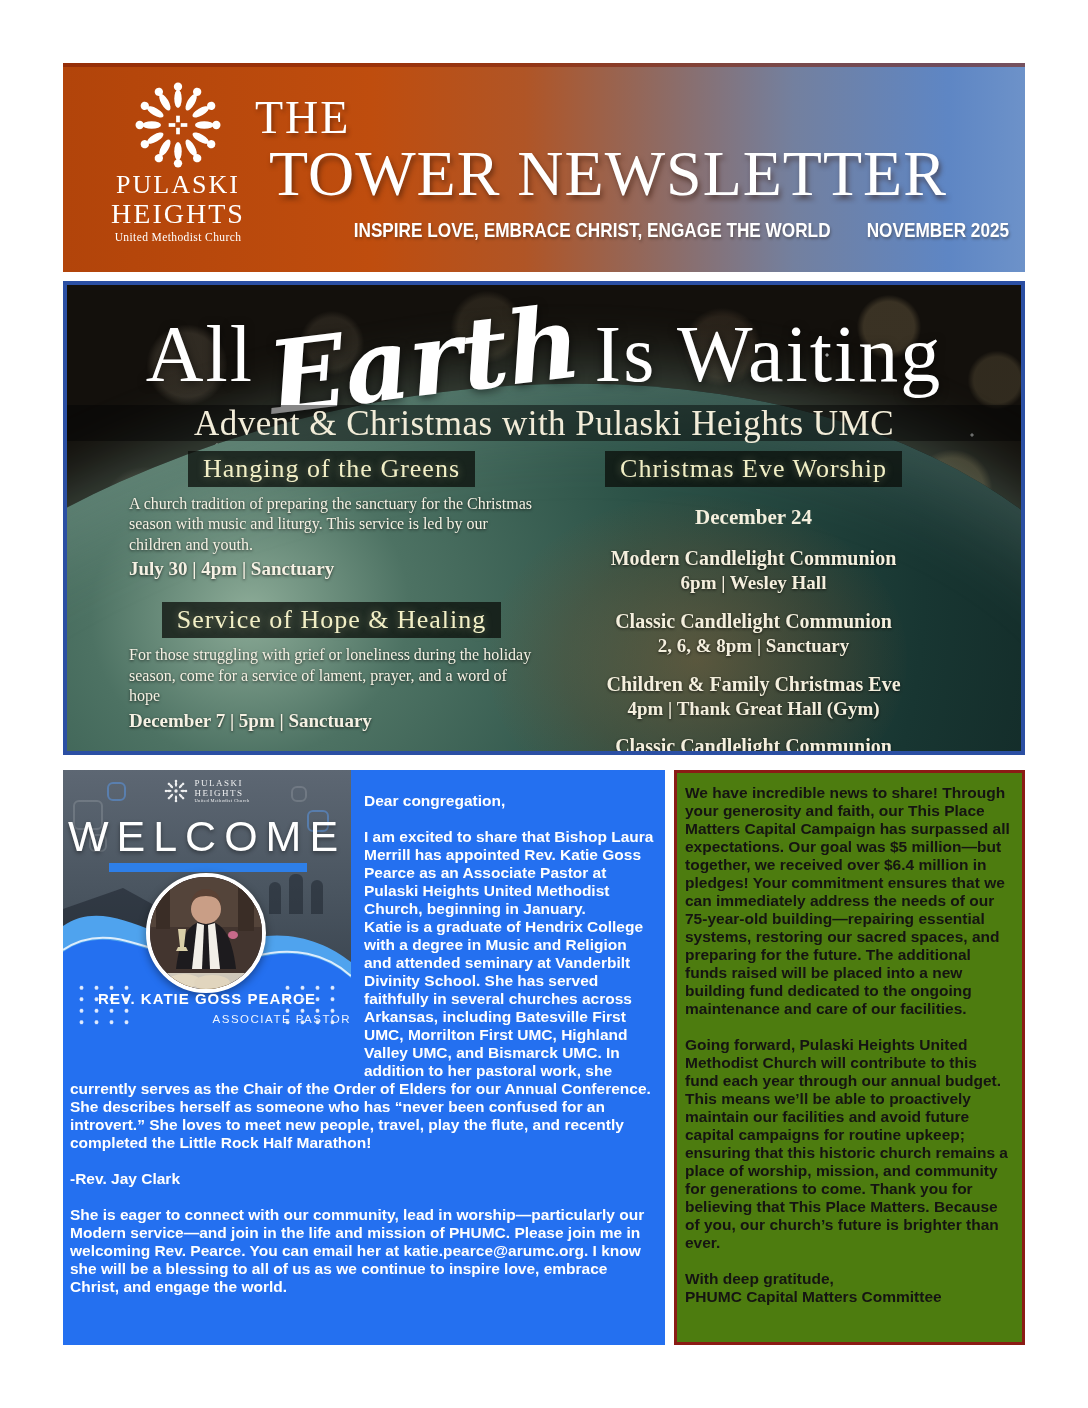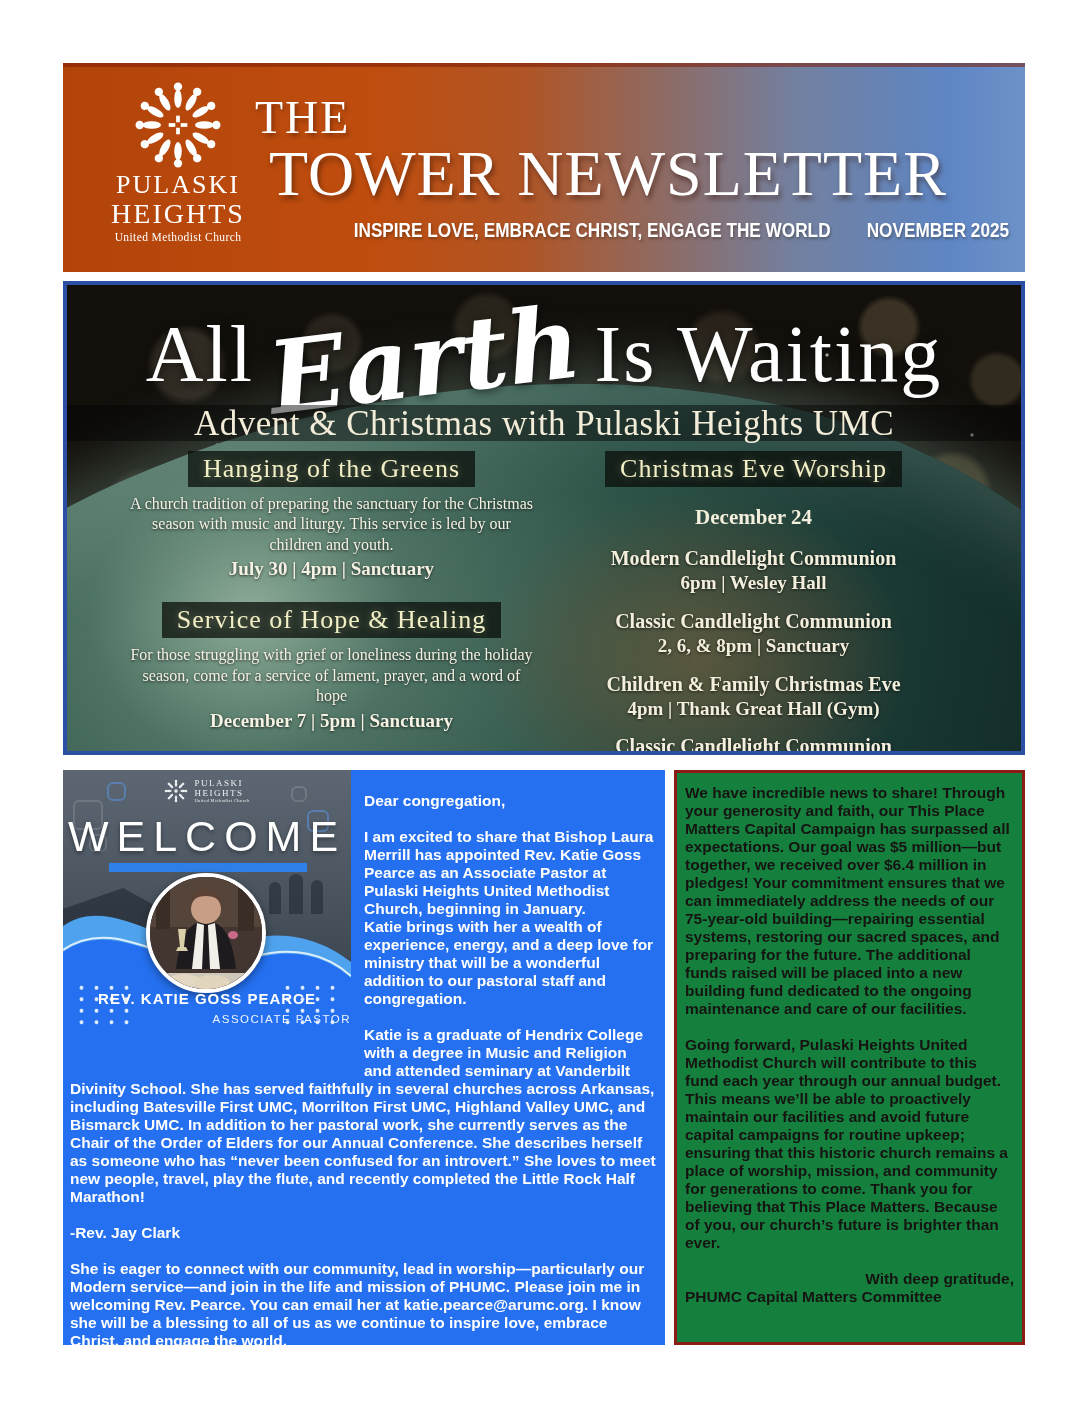--- a/index.html
+++ b/index.html
@@ -55,46 +55,46 @@
   .hero-content{position:absolute;inset:0;z-index:2;color:#f4efdd;font-family:"Liberation Serif",serif;}
   .hero-title{position:absolute;top:2px;left:0;right:0;text-align:center;color:#fff;white-space:nowrap;
     text-shadow:0 2px 10px rgba(0,0,0,.6);}
   .ht-plain{font-size:80px;letter-spacing:2px;}
   .ht-script{display:inline-block;font-family:"DejaVu Serif",serif;font-style:italic;font-weight:700;
     font-size:100px;transform:rotate(-7deg);margin:0 10px;position:relative;top:14px;}
   .hero-sub{position:absolute;top:120px;left:0;right:0;height:36px;background:rgba(4,5,4,.48);
     text-align:center;line-height:38px;font-size:35px;letter-spacing:.5px;color:#f2ecd8;}
   .hero-cols{position:absolute;top:160px;left:0;right:0;bottom:0;display:flex;}
   .hcol{box-sizing:border-box;}
-  .hcol.left{flex:0 0 50%;padding:6px 10px 0 62px;text-align:center;}
+  .hcol.left{flex:0 0 50%;padding:6px 10px 0 62px;text-align:left;}
   .hcol.right{flex:0 0 50%;padding:6px 86px 8px 28px;text-align:center;}
   .evt-title{display:block;width:fit-content;margin:0 auto;background:rgba(10,12,8,.74);
     color:#f2efc6;font-size:26px;letter-spacing:1px;padding:3px 15px;text-shadow:0 0 8px rgba(240,240,180,.35);}
   .evt-desc{font-size:16px;line-height:1.28;max-width:430px;margin:7px auto 2px;color:#f5f1e3;
     text-shadow:0 1px 3px rgba(0,0,0,.7);}
   .evt-when{font-size:19px;font-weight:700;margin-top:3px;color:#f5f1e3;text-shadow:0 1px 3px rgba(0,0,0,.7);}
   .mt22{margin-top:22px;}
   .cew-date{font-size:21px;font-weight:700;margin:18px 0 16px;}
   .svc{margin-bottom:14px;}
   .svc-name{font-size:20px;font-weight:700;line-height:1.25;text-shadow:0 1px 3px rgba(0,0,0,.7);}
   .svc-when{font-size:19px;font-weight:700;line-height:1.25;text-shadow:0 1px 3px rgba(0,0,0,.7);}
 
   
   .letter-panel{position:absolute;left:63px;top:770px;width:602px;height:575px;background:#2470f0;
     color:#fff;overflow:hidden;}
   .letter-panel p{margin:0 9px 18px 7px;font-size:15.5px;line-height:18px;font-weight:700;}
   .letter-panel p.first{padding-top:22px;}
   .letter-panel p.tight{margin-bottom:0;}
   .email{color:#fff;text-decoration:none;}
 
-  .campaign-panel{position:absolute;left:674px;top:770px;width:351px;height:575px;background:#15803d;
+  .campaign-panel{position:absolute;left:674px;top:770px;width:351px;height:575px;background:#4d7c0f;
     border:3px solid #8b1c15;box-sizing:border-box;color:#151412;}
   .campaign-panel p{margin:0 8px 18px 8px;font-size:15.5px;line-height:18px;font-weight:700;}
   .campaign-panel p.first{padding-top:11px;}
-  .campaign-panel p.tight{margin-bottom:0;text-align:right;}
+  .campaign-panel p.tight{margin-bottom:0;}
 
   
   .wcard{position:relative;float:left;width:288px;height:290px;margin:0 13px 4px 0;overflow:hidden;
     background:linear-gradient(180deg,#5d6773 0%,#4a5560 42%,#3a444f 75%,#343e49 100%);}
   .wc-shape{position:absolute;border-radius:6px;border:2px solid rgba(255,255,255,.14);}
   .wc-shape.b{border-color:rgba(90,150,225,.55);}
   .wc-arch{position:absolute;background:rgba(22,28,38,.45);border-radius:6px 6px 0 0;}
   .wc-roof{position:absolute;left:0px;top:118px;width:120px;height:60px;background:rgba(24,30,40,.5);
     clip-path:polygon(0 100%,0 35%,50% 0,100% 55%,100% 100%);}
   .wc-logo{position:absolute;top:9px;left:0;right:0;display:flex;justify-content:center;align-items:center;
@@ -319,21 +319,20 @@
           <path d="M28,52 L36,52 L34,70 L30,70 Z M26,74 L38,74 L36,70 L28,70 Z" fill="#d9cfa8"></path>
         </svg>
       </div>
       <div class="dots l"></div>
       <div class="dots r"></div>
       <div class="wc-name">REV. KATIE GOSS PEARCE</div>
       <div class="wc-role">ASSOCIATE PASTOR</div>
     </div>
     <p class="first">Dear congregation,</p>
     <p class="tight">I am excited to share that Bishop Laura Merrill has appointed Rev. Katie Goss Pearce as an Associate Pastor at Pulaski Heights United Methodist Church, beginning in January.</p>
-    <p>Katie brings with her a wealth of experience, energy, and a deep love for ministry that will be a wonderful addition to our pastoral staff and congregation.</p>
     <p>Katie is a graduate of Hendrix College with a degree in Music and Religion and attended seminary at Vanderbilt Divinity School. She has served faithfully in several churches across Arkansas, including Batesville First UMC, Morrilton First UMC, Highland Valley UMC, and Bismarck UMC. In addition to her pastoral work, she currently serves as the Chair of the Order of Elders for our Annual Conference. She describes herself as someone who has “never been confused for an introvert.” She loves to meet new people, travel, play the flute, and recently completed the Little Rock Half Marathon!</p>
     <p>-Rev. Jay Clark</p>
     <p><span>She is eager to connect with our community, lead in worship—particularly our Modern service—and join in the life and mission of PHUMC. Please join me in welcoming Rev. Pearce. You can email her at </span><span class="email">katie.pearce@arumc.org</span><span>. I know she will be a blessing to all of us as we continue to inspire love, embrace Christ, and engage the world.</span></p>
   </section>
 
   <section class="campaign-panel">
     <p class="first">We have incredible news to share! Through your generosity and faith, our This Place Matters Capital Campaign has surpassed all expectations. Our goal was $5 million—but together, we received over $6.4 million in pledges! Your commitment ensures that we can immediately address the needs of our 75-year-old building—repairing essential systems, restoring our sacred spaces, and preparing for the future. The additional funds raised will be placed into a new building fund dedicated to the ongoing maintenance and care of our facilities.</p>
     <p>Going forward, Pulaski Heights United Methodist Church will contribute to this fund each year through our annual budget. This means we’ll be able to proactively maintain our facilities and avoid future capital campaigns for routine upkeep; ensuring that this historic church remains a place of worship, mission, and community for generations to come. Thank you for believing that This Place Matters. Because of you, our church’s future is brighter than ever.</p>
     <p class="tight">With deep gratitude,</p>
     <p>PHUMC Capital Matters Committee</p>

